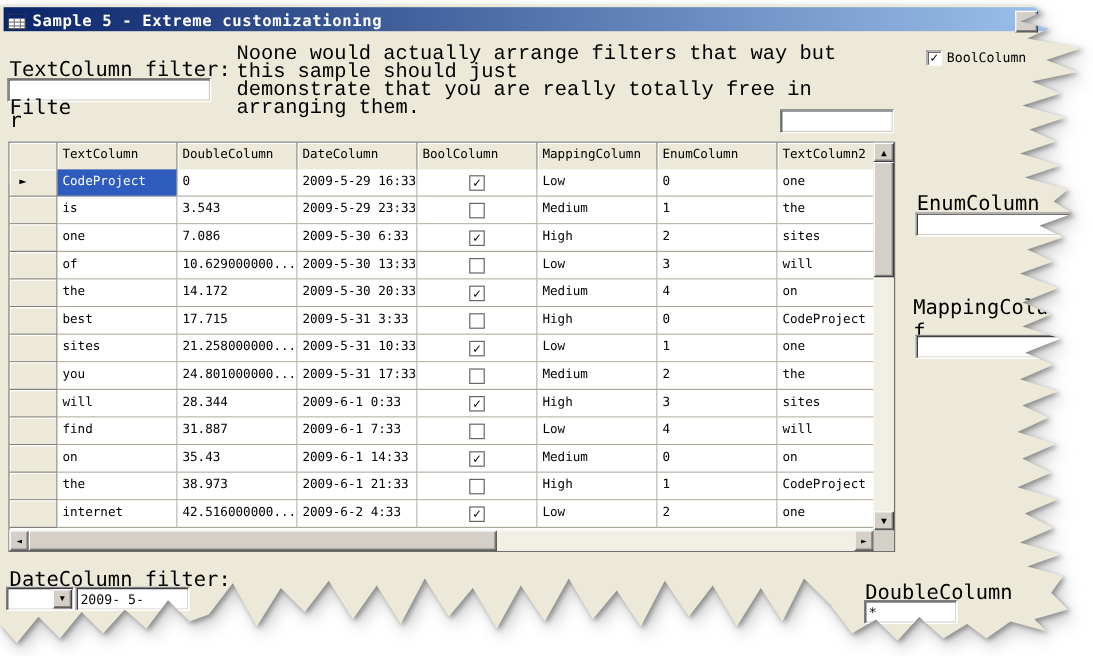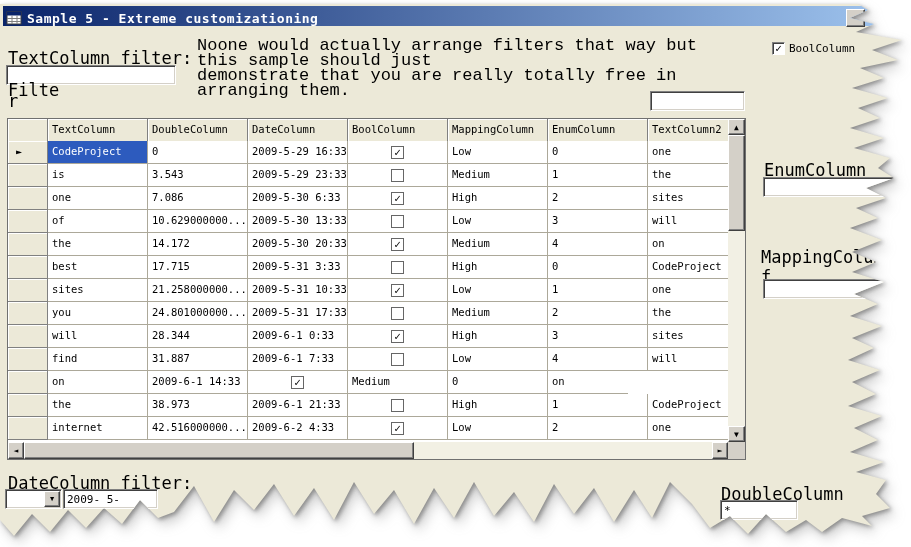--- a/index.html
+++ b/index.html
@@ -239,20 +239,21 @@
               <div class="cell c3 boolcell">
                 <span class="gridcheck"></span>
               </div>
               <div class="cell c4">Low</div>
               <div class="cell c5">4</div>
               <div class="cell c6">will</div>
             </div>
             <div class="grow">
               <div class="cell rh"></div>
               <div class="cell c0">on</div>
+              <div class="cell c1">35.43</div>
               <div class="cell c2">2009-6-1 14:33</div>
               <div class="cell c3 boolcell">
                 <span class="gridcheck">✓</span>
               </div>
               <div class="cell c4">Medium</div>
               <div class="cell c5">0</div>
               <div class="cell c6">on</div>
             </div>
             <div class="grow">
               <div class="cell rh"></div>

